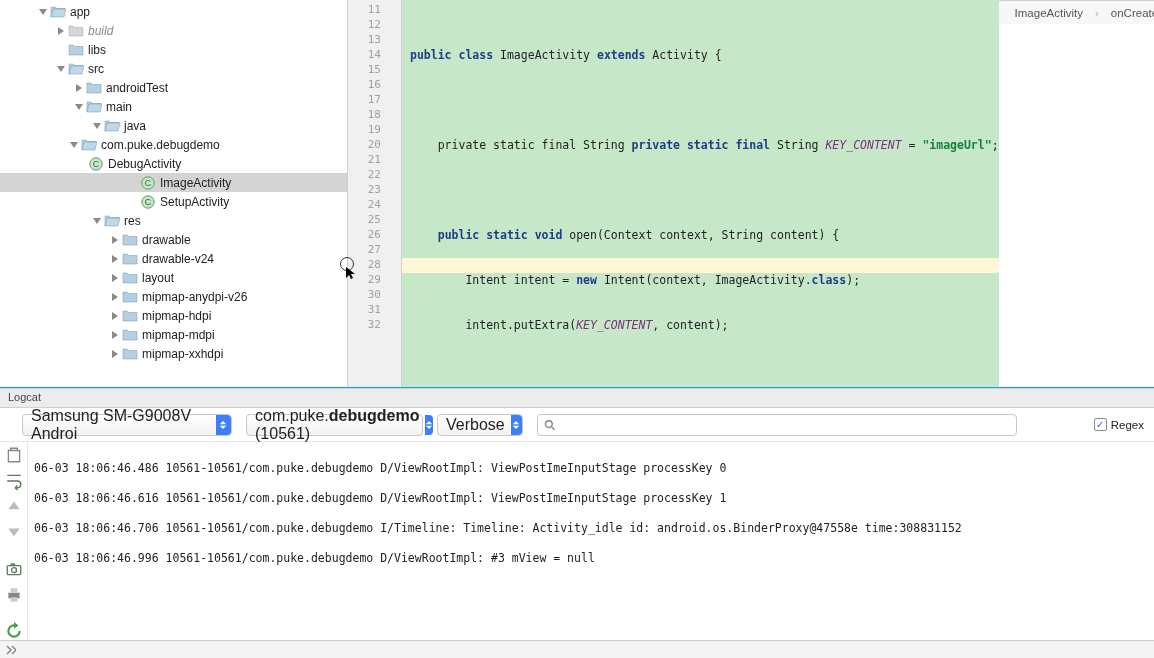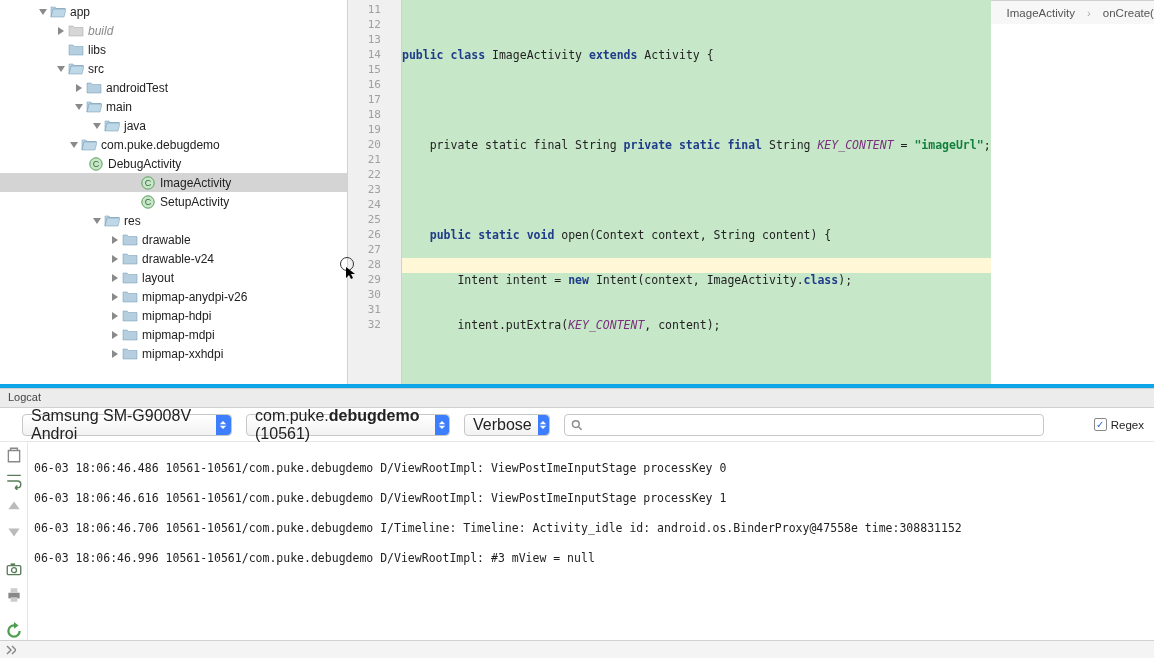--- a/index.html
+++ b/index.html
@@ -1,37 +1,37 @@
 <!DOCTYPE html>
 <html><head>
 <meta charset="utf-8">
 <style>
 * { margin: 0; padding: 0; box-sizing: border-box; }
 html, body { width: 1154px; height: 658px; font-family: "Lucida Grande", "Segoe UI", sans-serif; font-size: 12px; color: #222; background: #fff; overflow: hidden; }
 .root { display: flex; flex-direction: column; width: 100%; height: 100%; }
-.top { display: flex; flex: 1; min-height: 0; border-bottom: 4px solid #0ea5e9; }
+.top { display: flex; flex: 1; min-height: 0; border-bottom: 1px solid #0ea5e9; }
 .project-tree { width: 348px; border-right: 1px solid #d0d0d0; overflow: auto; background: #fff; padding-top: 2px; }
 .tree-row { display: flex; align-items: center; height: 19px; padding-right: 6px; white-space: nowrap; cursor: default; }
 .tree-row.selected { background: #d4d4d4; }
 .arrow { width: 14px; flex: none; display: inline-flex; justify-content: center; color: #7a7a7a; }
 .arrow svg { width: 8px; height: 8px; }
 .ticon { width: 16px; height: 16px; flex: none; display: inline-flex; align-items: center; justify-content: center; margin-right: 4px; }
 .tree-label { font-size: 12px; }
 .dim { color: #8c8c8c; font-style: italic; }
 
 .folder-svg { fill: #b6cfe0; stroke: #6f96b1; stroke-width: .5; }
 .folder-open-svg { fill: #bfd8e8; stroke: #6f96b1; stroke-width: .5; }
 .folder-grey { fill: #d6d6d6; stroke: #a0a0a0; stroke-width: .5; }
 
 .editor { flex: 1; display: flex; flex-direction: row; min-width: 0; }
 .code-area { flex: 1; display: flex; min-height: 0; background: #c7e8c8; position: relative; }
 .gutter { width: 54px; background: #f0f0f0; border-right: 1px solid #d0d0d0; font-family: Menlo, Consolas, monospace; font-size: 11px; color: #a0a0a0; text-align: right; padding-top: 3px; }
 .gutter .ln { height: 15px; padding-right: 20px; position: relative; }
 .code { flex: 1; font-family: Menlo, Consolas, monospace; font-size: 11.5px; line-height: 15px; padding-top: 3px; white-space: pre; overflow: hidden; position: relative; }
-.code .row { height: 15px; }
+.code .row { height: 15px; padding-left: 8px; }
 .code .hl { background: #fff7d6; position: absolute; left: 0; right: 0; height: 15px; }
 .kw  { color: #1f3c8a; font-weight: bold; }
 .str { color: #157f3e; font-weight: bold; }
 .fld { color: #7a2f7d; font-style: italic; }
 .breadcrumb { height: 24px; border-top: 1px solid #d0d0d0; display: flex; align-items: center; padding-left: 16px; font-size: 11.5px; color: #555; background: #f7f7f7; gap: 12px; }
 .breadcrumb .sep { color: #aaa; }
 
 .logcat-tab { height: 20px; background: #ececec; border-top: 1px solid #d0d0d0; border-bottom: 1px solid #d0d0d0; font-size: 11px; color: #444; padding: 2px 8px; }
 .logcat { flex: none; display: flex; flex-direction: column; background: #fff; }
 .logcat-toolbar { height: 34px; display: flex; align-items: center; gap: 14px; padding: 0 10px 0 22px; border-bottom: 1px solid #e7e7e7; }
@@ -441,21 +441,21 @@
   <div class="logcat">
     <div class="logcat-toolbar">
       <div class="select" style="width:210px">
         <span class="sel-txt">Samsung SM-G9008V Androi</span>
         <span class="sel-btn">
             <svg viewBox="0 0 8 10">
               <use href="#i-updown"></use>
             </svg>
           </span>
       </div>
-      <div class="select" style="width:204px">
+      <div class="select" style="width:177px">
         <span class="sel-txt"><span>com.puke.</span><b class="pkg">debugdemo</b><span> (10561)</span></span>
         <span class="sel-btn">
             <svg viewBox="0 0 8 10">
               <use href="#i-updown"></use>
             </svg>
           </span>
       </div>
       <div class="select" style="width:86px">
         <span class="sel-txt">Verbose</span>
         <span class="sel-btn">

